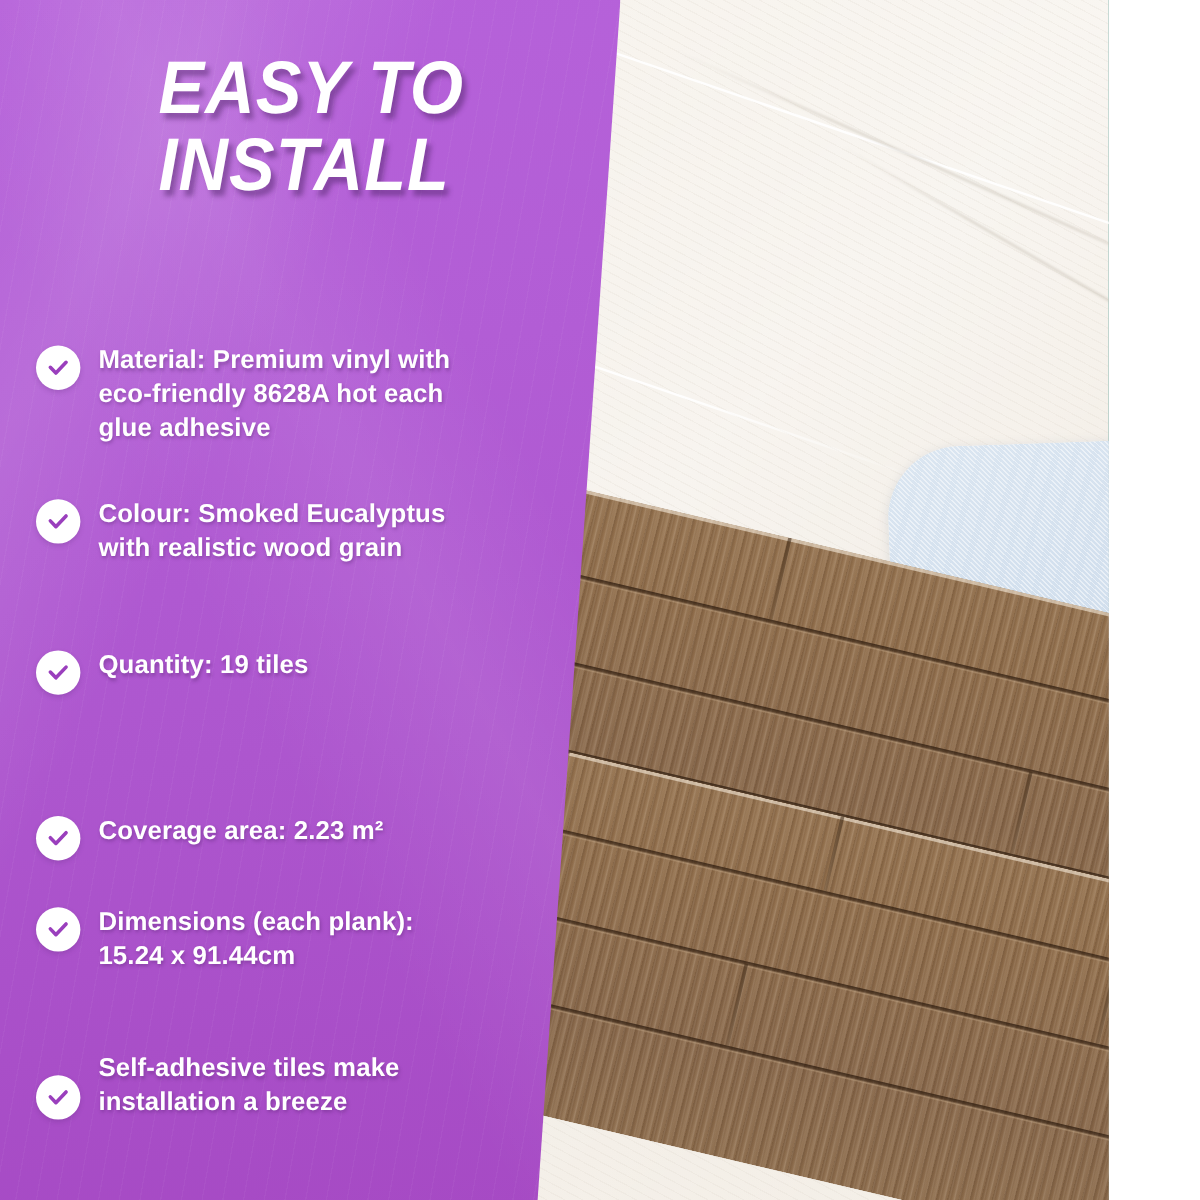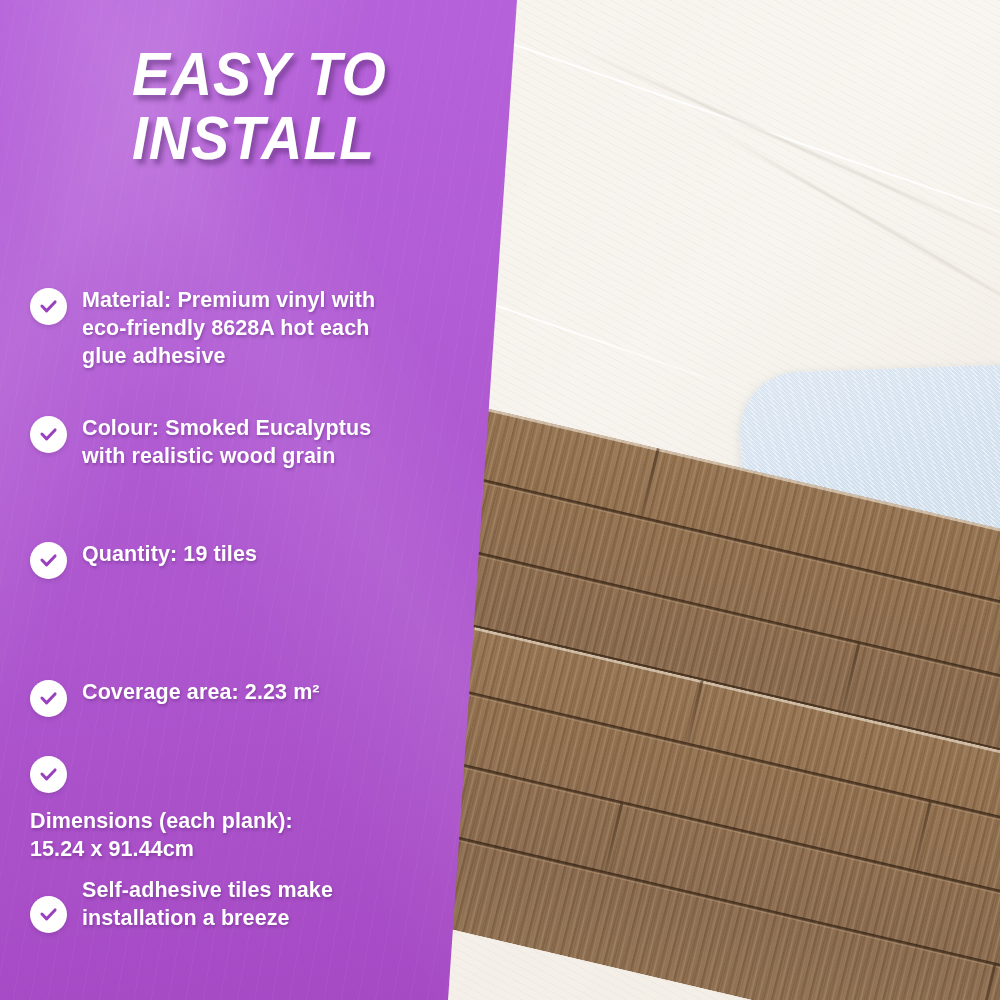--- a/index.html
+++ b/index.html
@@ -3,21 +3,21 @@
 <meta charset="utf-8">
 <title>Easy To Install - Vinyl Plank Flooring</title>
 <style>
   html, body {
     margin: 0;
     padding: 0;
     background: #ffffff;
   }
   #stage {
     position: relative;
-    width: 1000px;
+    width: 924px;
     height: 1000px;
     overflow: hidden;
     font-family: "Liberation Sans", sans-serif;
     background: #0f766e;
   }
 
   
   .floor {
     position: absolute;
     inset: 0;
@@ -272,21 +272,21 @@
 
       <div class="bullet" style="left:30px; top:643px; width:360px;margin-top:36px;">
         <span class="check">
           <svg width="21" height="21" viewBox="0 0 24 24" fill="none" stroke="#9a3fbd" stroke-width="3.4" stroke-linecap="round" stroke-linejoin="round">
               <polyline points="4.5,11.5 9.8,17 19.5,6.8"></polyline>
             </svg>
         </span>
         <span class="bullet-text">Coverage area: 2.23 m²</span>
       </div>
 
-      <div class="bullet" style="left:30px; top:755px; width:360px;flex-direction:column;">
+      <div class="bullet" style="left:30px; top:755px; width:360px;">
         <span class="check">
           <svg width="21" height="21" viewBox="0 0 24 24" fill="none" stroke="#9a3fbd" stroke-width="3.4" stroke-linecap="round" stroke-linejoin="round">
               <polyline points="4.5,11.5 9.8,17 19.5,6.8"></polyline>
             </svg>
         </span>
         <span class="bullet-text">Dimensions (each plank): 15.24 x 91.44cm</span>
       </div>
 
       <div class="bullet" style="left:30px; top:877px; width:360px;align-items:flex-end;">
         <span class="check">

